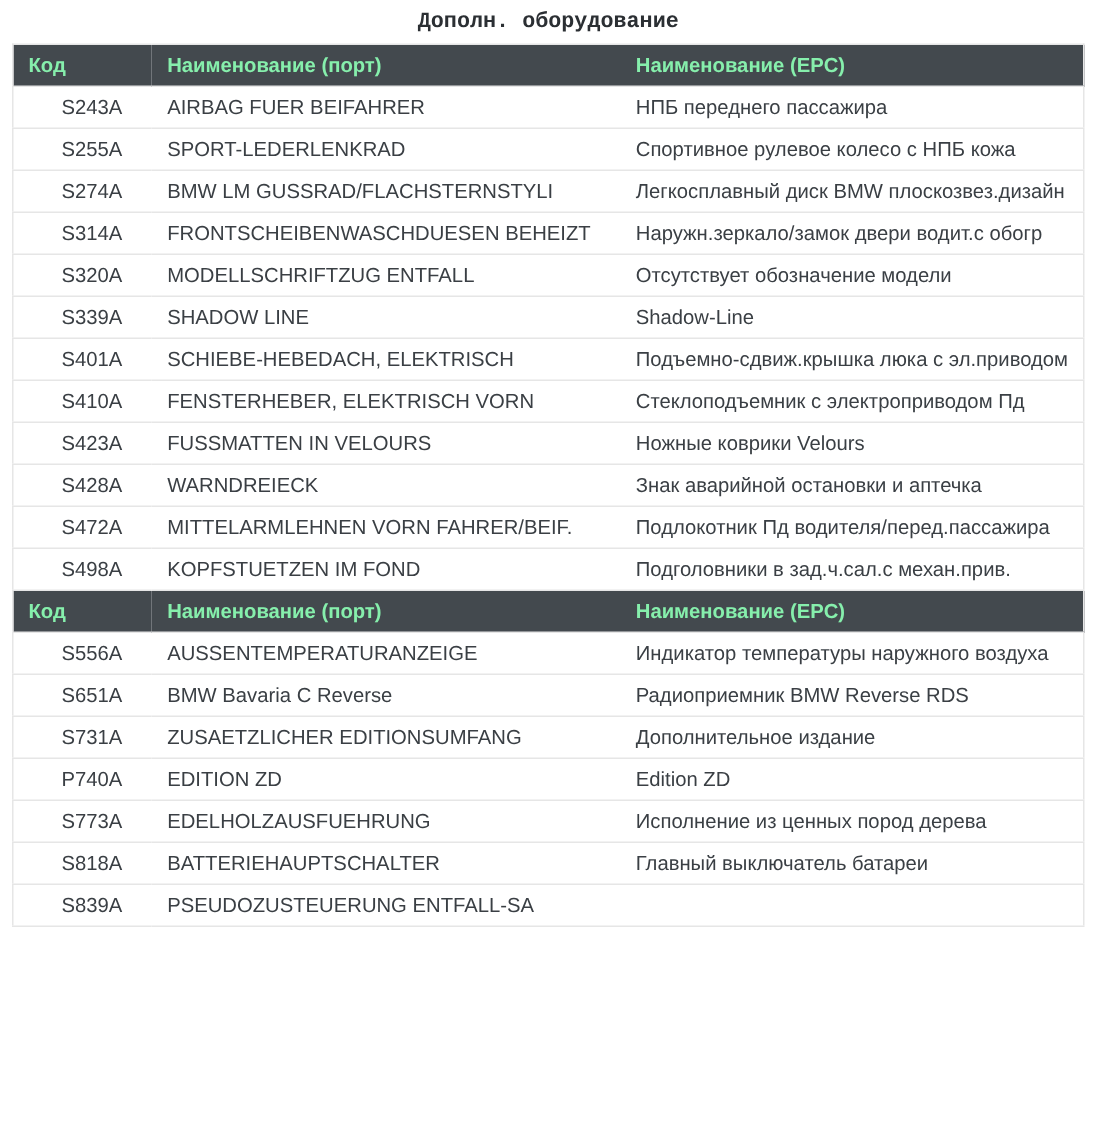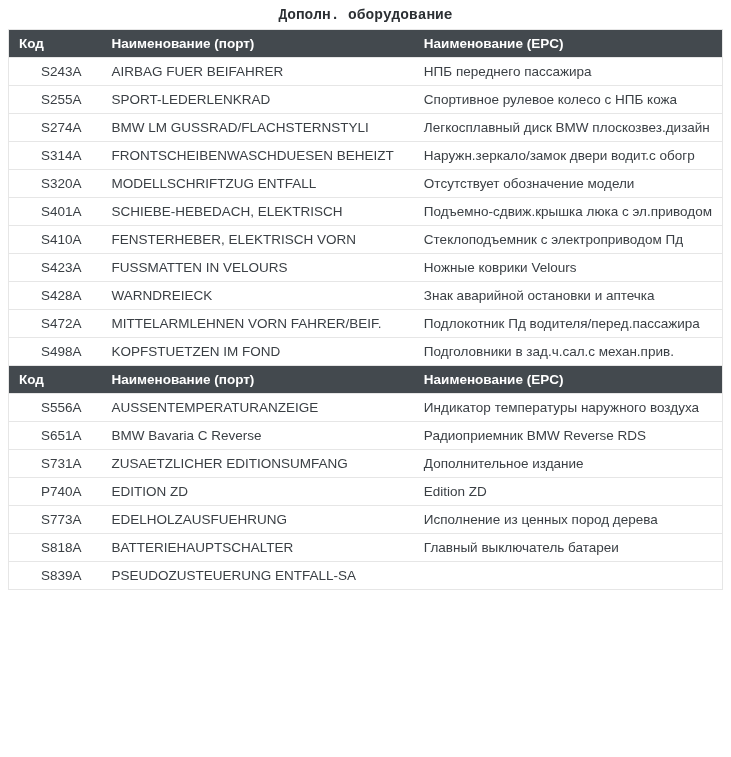--- a/index.html
+++ b/index.html
@@ -26,21 +26,21 @@
   }
   table.equipment{
     border-collapse:collapse;
     width:715px;
     margin:0 8px;
     font-size:13.5px;
     border:1px solid var(--border-color);
   }
   tr.header-row th{
     background:var(--header-bg);
-    color:#ffffff;
+    color:#86efac;
     font-weight:bold;
     text-align:left;
     padding:6px 10px;
     font-size:13.5px;
     border:0;
   }
   td{
     border-top:1px solid var(--border-color);
     border-bottom:1px solid var(--border-color);
     padding:6px 10px;
@@ -86,20 +86,25 @@
       </tr>
       <tr>
         <td>S314A</td>
         <td>FRONTSCHEIBENWASCHDUESEN BEHEIZT</td>
         <td>Наружн.зеркало/замок двери водит.с обогр</td>
       </tr>
       <tr>
         <td>S320A</td>
         <td>MODELLSCHRIFTZUG ENTFALL</td>
         <td>Отсутствует обозначение модели</td>
+      </tr>
+      <tr>
+        <td>S339A</td>
+        <td>SHADOW LINE</td>
+        <td>Shadow-Line</td>
       </tr>
       <tr>
         <td>S401A</td>
         <td>SCHIEBE-HEBEDACH, ELEKTRISCH</td>
         <td>Подъемно-сдвиж.крышка люка с эл.приводом</td>
       </tr>
       <tr>
         <td>S410A</td>
         <td>FENSTERHEBER, ELEKTRISCH VORN</td>
         <td>Стеклоподъемник с электроприводом Пд</td>

